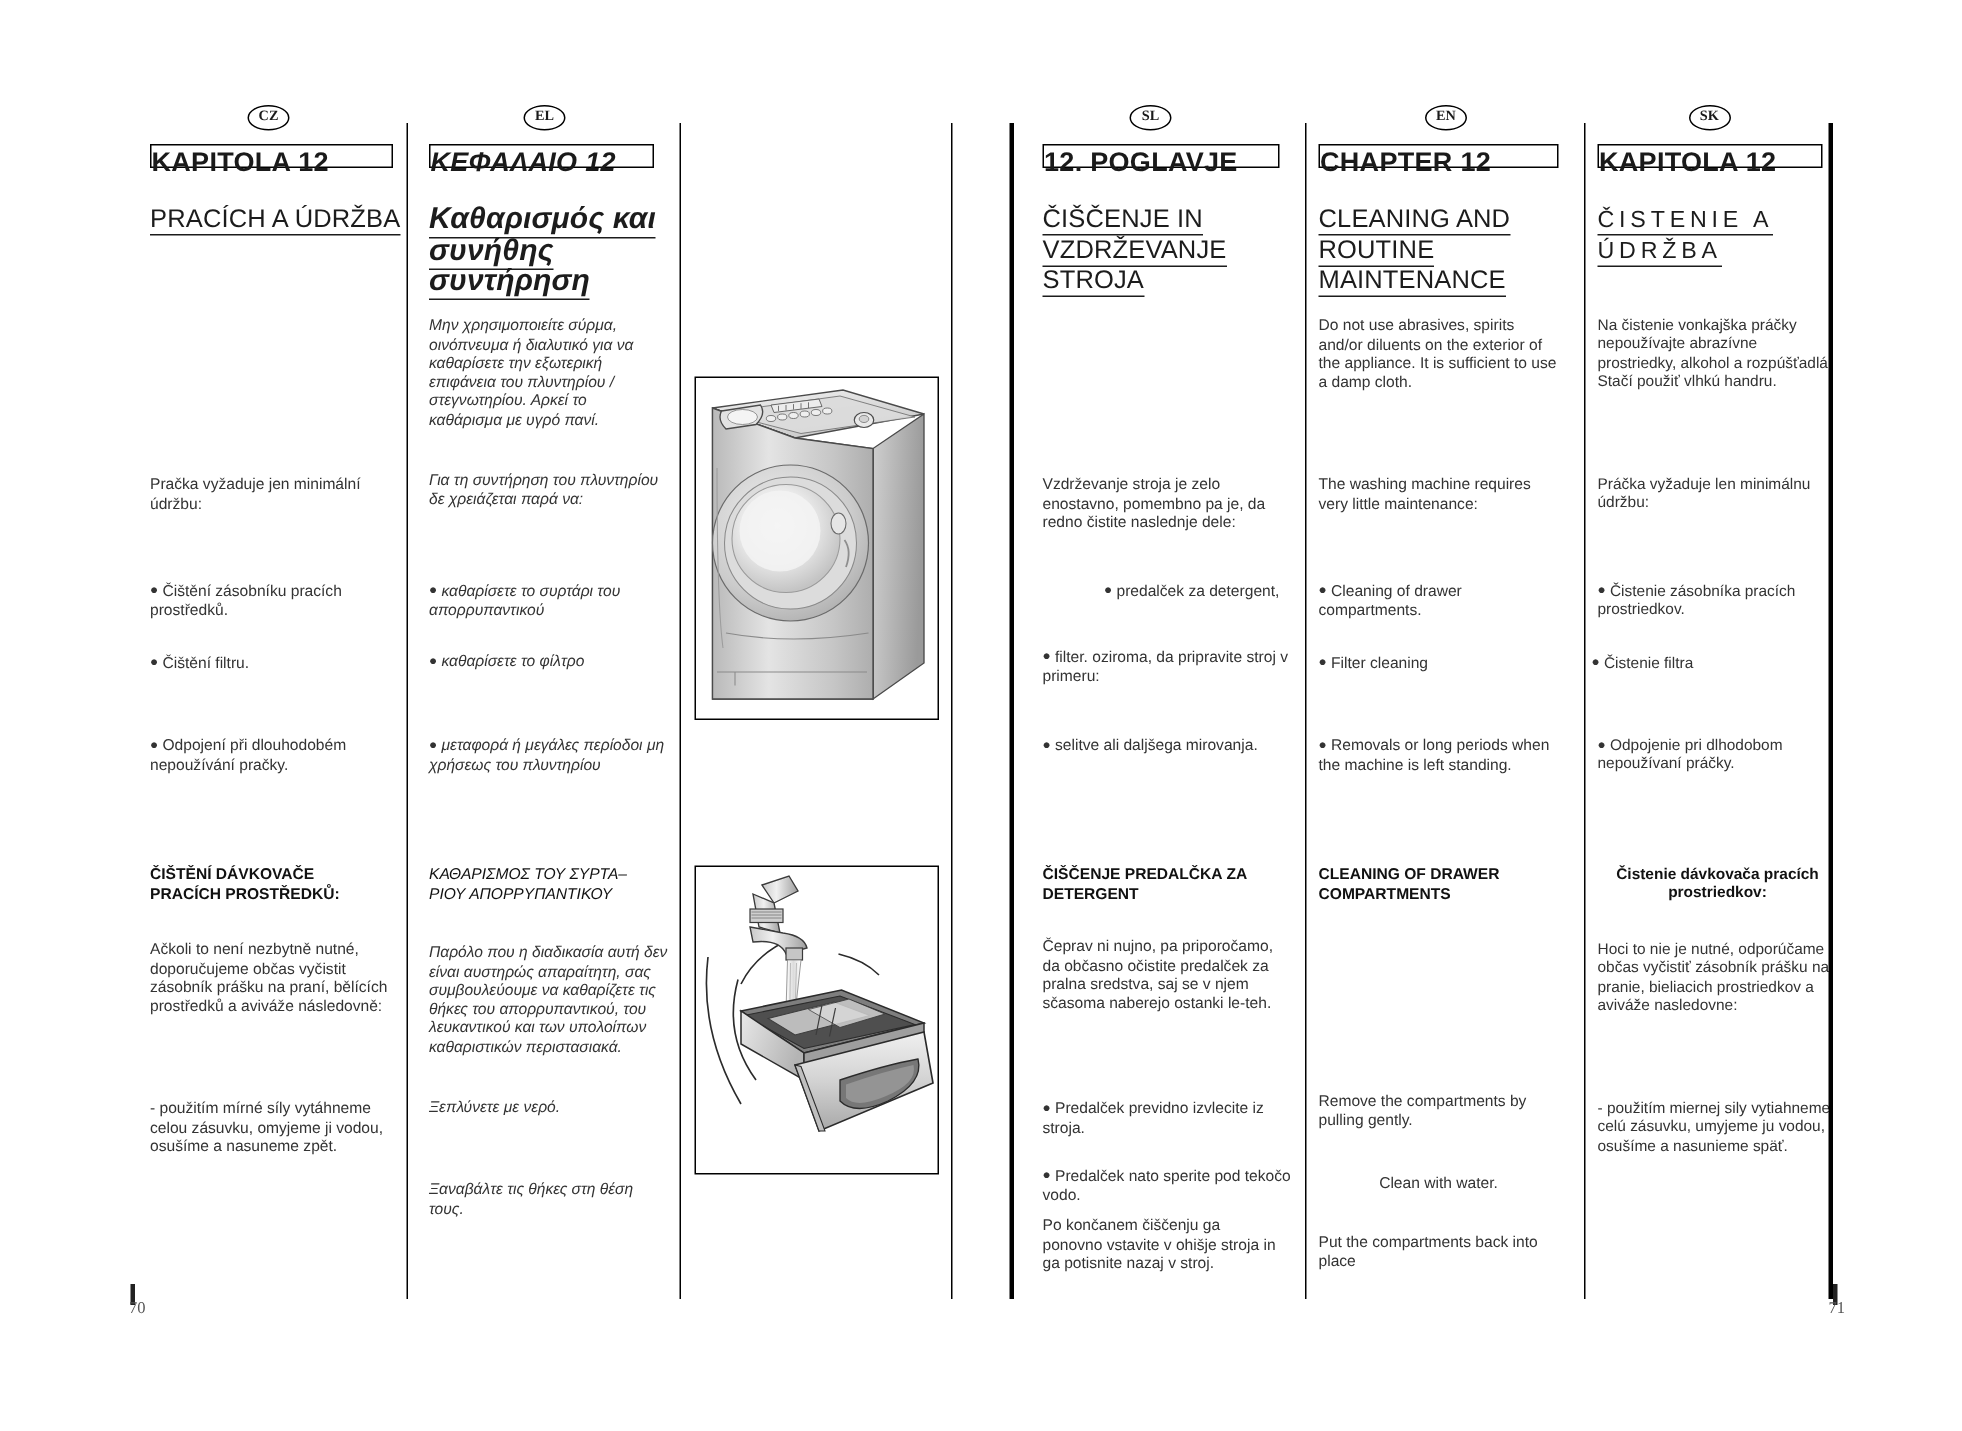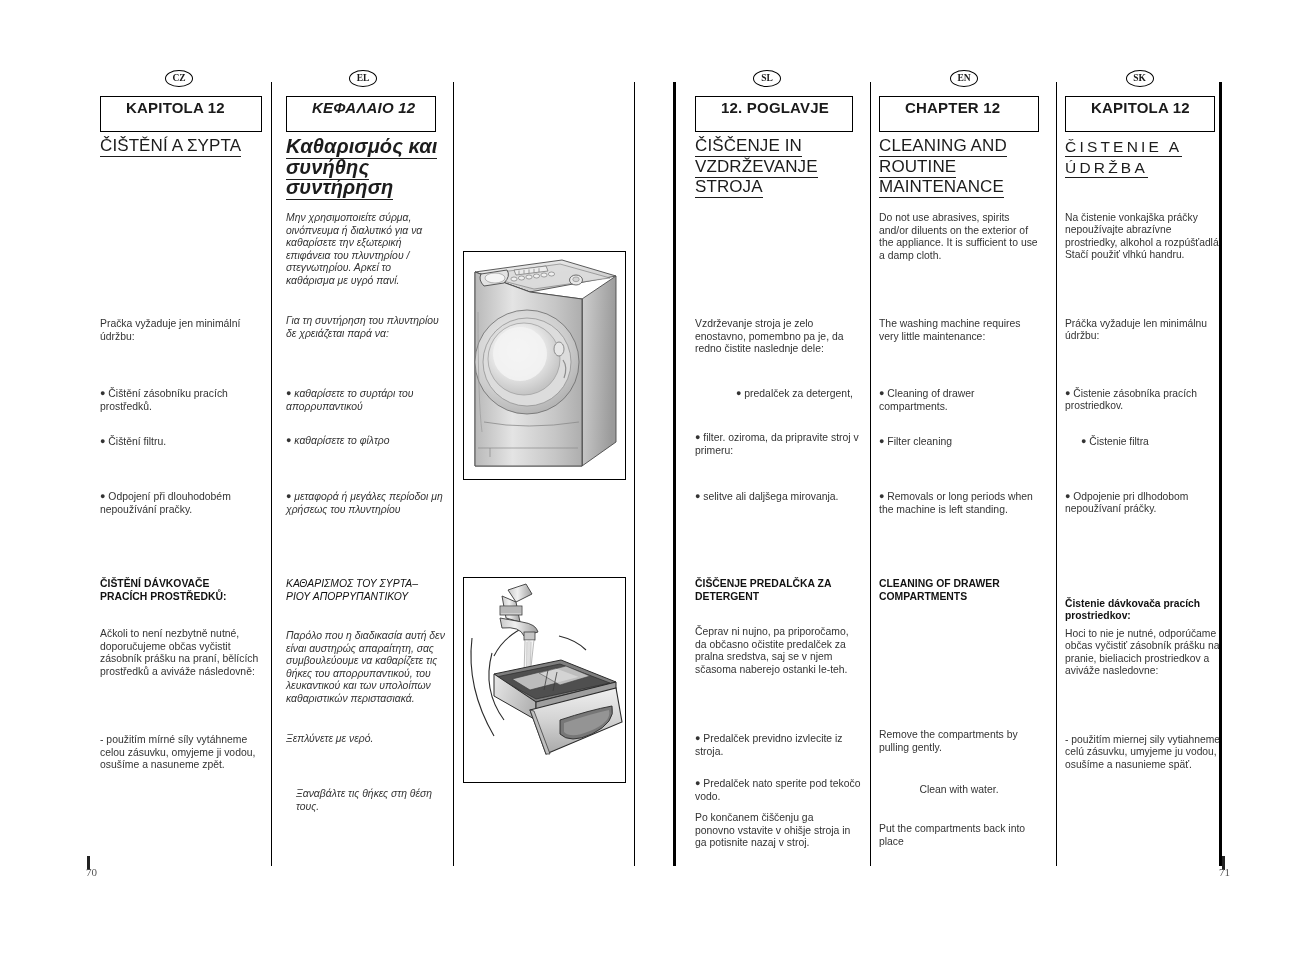--- a/index.html
+++ b/index.html
@@ -70,26 +70,26 @@
     letter-spacing: 0px;
     font-family: "Liberation Serif", serif;
   }
 
   
   .chapter-box {
     position: absolute;
     top: 26px;
     left: 18px;
     width: 158px;
-    height: 36px;
+    height: 16px;
     border: 1.6px solid #000;
     box-sizing: border-box;
     line-height: 22px;
-    padding-left: 25px;
-    font-size: 15px;
+    padding-left: 0;
+    font-size: 18px;
     font-weight: bold;
     letter-spacing: 0.2px;
   }
   .chapter-box.italic { font-style: italic; }
 
   
   .big-title {
     position: absolute;
     top: 66px;
     left: 18px;
@@ -162,21 +162,21 @@
   }
 </style>
 </head>
 <body>
 
 <div class="page">
 
   <div class="col col-cz ruled-right" style="left:86px; width:186px;">
     <div class="lang-badge">CZ</div>
     <div class="chapter-box" style="left:14px; width:162px;">KAPITOLA 12</div>
-    <div class="big-title" style="left:14px; top:66px;"><span>ČIŠTĚNÍ A ΣΥΡΤΑ</span></div>
+    <div class="big-title" style="left:14px; top:66px;"><span>PRACÍCH A ÚDRŽBA</span></div>
     <div class="body-block" style="left:14px; top:248px; width:160px;">Pračka vyžaduje jen minimální údržbu:</div>
     <div class="bullet-block" style="left:14px; top:317px; width:166px;"><span class="dot">●</span> <span>Čištění zásobníku  pracích prostředků.</span></div>
     <div class="bullet-block" style="left:14px; top:365px; width:166px;"><span class="dot">●</span> <span>Čištění filtru.</span></div>
     <div class="bullet-block" style="left:14px; top:420px; width:166px;"><span class="dot">●</span> <span>Odpojení při dlouhodobém nepoužívání pračky.</span></div>
     <div class="body-block bold" style="left:14px; top:508px; width:166px;">ČIŠTĚNÍ DÁVKOVAČE
 PRACÍCH PROSTŘEDKŮ:</div>
     <div class="body-block" style="left:14px; top:558px; width:160px;">Ačkoli to není nezbytně nutné, doporučujeme občas vyčistit
 zásobník  prášku na praní, bělících prostředků a aviváže následovně:</div>
     <div class="body-block" style="left:14px; top:664px; width:166px;">- použitím mírné síly vytáhneme celou zásuvku, omyjeme ji vodou, osušíme a nasuneme zpět.</div>
   </div>
@@ -187,21 +187,21 @@
     <div class="big-title italic" style="left:14px; top:66px; width:162px;"><span>Καθαρισμός και συνήθης συντήρηση</span></div>
     <div class="body-block italic" style="left:14px; top:142px; width:156px;">Μην χρησιμοποιείτε σύρμα, οινόπνευμα ή διαλυτικό για να καθαρίσετε την εξωτερική επιφάνεια του πλυντηρίου / στεγνωτηρίου. Αρκεί το καθάρισμα με υγρό πανί.</div>
     <div class="body-block italic" style="left:14px; top:245px; width:158px;">Για τη συντήρηση του πλυντηρίου δε χρειάζεται παρά να:</div>
     <div class="bullet-block italic" style="left:14px; top:317px; width:162px;"><span class="dot">●</span> <span>καθαρίσετε το συρτάρι του απορρυπαντικού</span></div>
     <div class="bullet-block italic" style="left:14px; top:364px; width:162px;"><span class="dot">●</span> <span>καθαρίσετε το φίλτρο</span></div>
     <div class="bullet-block italic" style="left:14px; top:420px; width:166px;"><span class="dot">●</span> <span>μεταφορά ή μεγάλες περίοδοι μη χρήσεως του πλυντηρίου</span></div>
     <div class="body-block bold italic" style="left:14px; top:508px; width:168px;">ΚΑΘΑΡΙΣΜΟΣ ΤΟΥ ΣΥΡΤΑ–
 ΡΙΟΥ ΑΠΟΡΡΥΠΑΝΤΙΚΟΥ</div>
     <div class="body-block italic" style="left:14px; top:560px; width:160px;">Παρόλο που η διαδικασία αυτή δεν είναι αυστηρώς απαραίτητη, σας συμβουλεύουμε να καθαρίζετε τις θήκες του απορρυπαντικού, του λευκαντικού και των υπολοίπων καθαριστικών περιστασιακά.</div>
     <div class="body-block italic" style="left:14px; top:663px; width:160px;">Ξεπλύνετε με νερό.</div>
-    <div class="body-block italic" style="left:24px; top:718px; width:160px;font-style:italic;">Ξαναβάλτε τις θήκες στη θέση τους.</div>
+    <div class="body-block italic" style="left:14px; top:718px; width:160px;font-style:italic;">Ξαναβάλτε τις θήκες στη θέση τους.</div>
   </div>
 
   <div class="col col-illus ruled-right" style="left:454px; width:181px;"></div>
 
   <div class="img-frame" style="left:463px; top:251px; width:163px; height:229px;">
     <svg viewBox="0 0 163 229" width="163" height="229" aria-hidden="true">
       <defs>
         <linearGradient id="gBodyFront" x1="0" y1="0" x2="1" y2="0">
           <stop offset="0" stop-color="#b9b9b9"></stop>
           <stop offset="0.35" stop-color="#e4e4e4"></stop>
@@ -381,23 +381,23 @@
     <div class="body-block" style="left:8px; top:753px; width:160px;">Put the compartments back into place</div>
   </div>
 
   <div class="col col-sk thick-right ruled-right" style="left:1057px; width:165px;">
     <div class="lang-badge" style="left:50%;">SK</div>
     <div class="chapter-box" style="left:8px; width:150px;">KAPITOLA 12</div>
     <div class="big-title spaced" style="left:8px; top:66px; width:160px;"><span>ČISTENIE A ÚDRŽBA</span></div>
     <div class="body-block" style="left:8px; top:142px; width:158px;">Na čistenie vonkajška práčky nepoužívajte abrazívne prostriedky, alkohol a rozpúšťadlá. Stačí použiť vlhkú handru.</div>
     <div class="body-block" style="left:8px; top:248px; width:158px;">Práčka vyžaduje len minimálnu údržbu:</div>
     <div class="bullet-block" style="left:8px; top:317px; width:160px;"><span class="dot">●</span> <span>Čistenie zásobníka pracích prostriedkov.</span></div>
-    <div class="bullet-block" style="left:24px; top:365px; width:160px;"><span class="dot">●</span> <span>Čistenie filtra</span></div>
+    <div class="bullet-block" style="left:4px; top:365px; width:160px;"><span class="dot">●</span> <span>Čistenie filtra</span></div>
     <div class="bullet-block" style="left:8px; top:420px; width:160px;"><span class="dot">●</span> <span>Odpojenie pri dlhodobom nepoužívaní práčky.</span></div>
-    <div class="body-block bold" style="left:8px; top:528px; width:160px;">Čistenie dávkovača pracích
+    <div class="body-block bold" style="left:8px; top:508px; width:160px;text-align:center;">Čistenie dávkovača pracích
 prostriedkov:</div>
     <div class="body-block" style="left:8px; top:558px; width:158px;">Hoci to nie je nutné, odporúčame občas vyčistiť zásobník prášku na pranie, bieliacich prostriedkov a aviváže nasledovne:</div>
     <div class="body-block" style="left:8px; top:664px; width:158px;">- použitím miernej sily vytiahneme celú zásuvku, umyjeme ju vodou, osušíme a nasunieme späť.</div>
   </div>
 
   <div class="page-tick" style="left:1222px; top:856px;"></div>
   <div class="page-num" style="left:1219px; top:866px;">71</div>
 
 </div>
 

